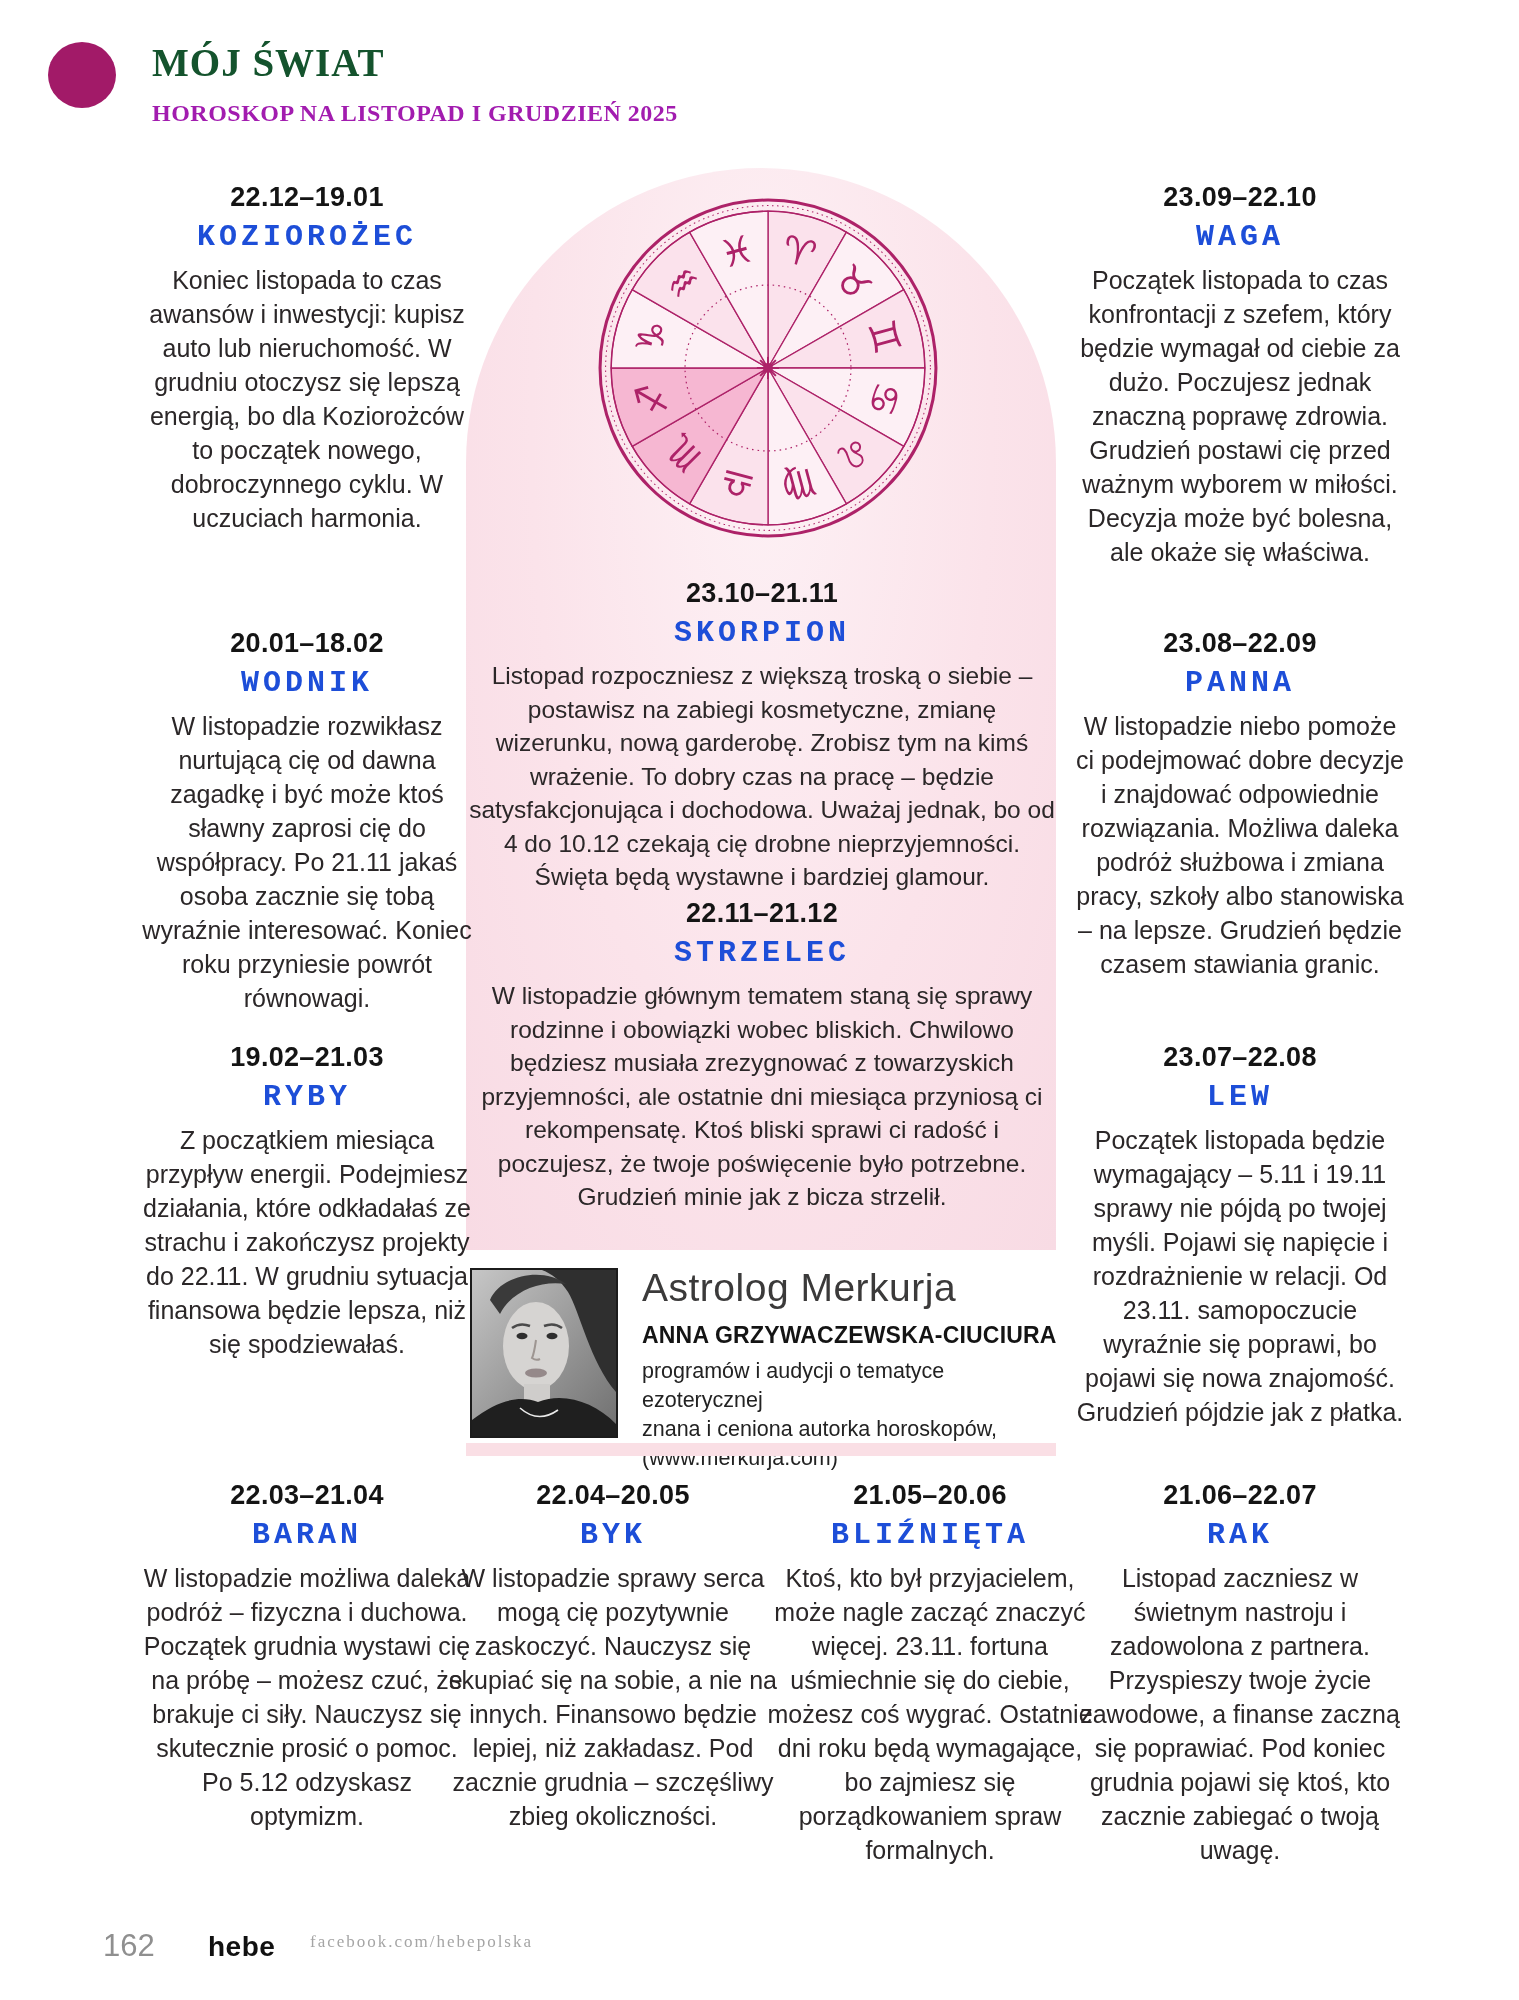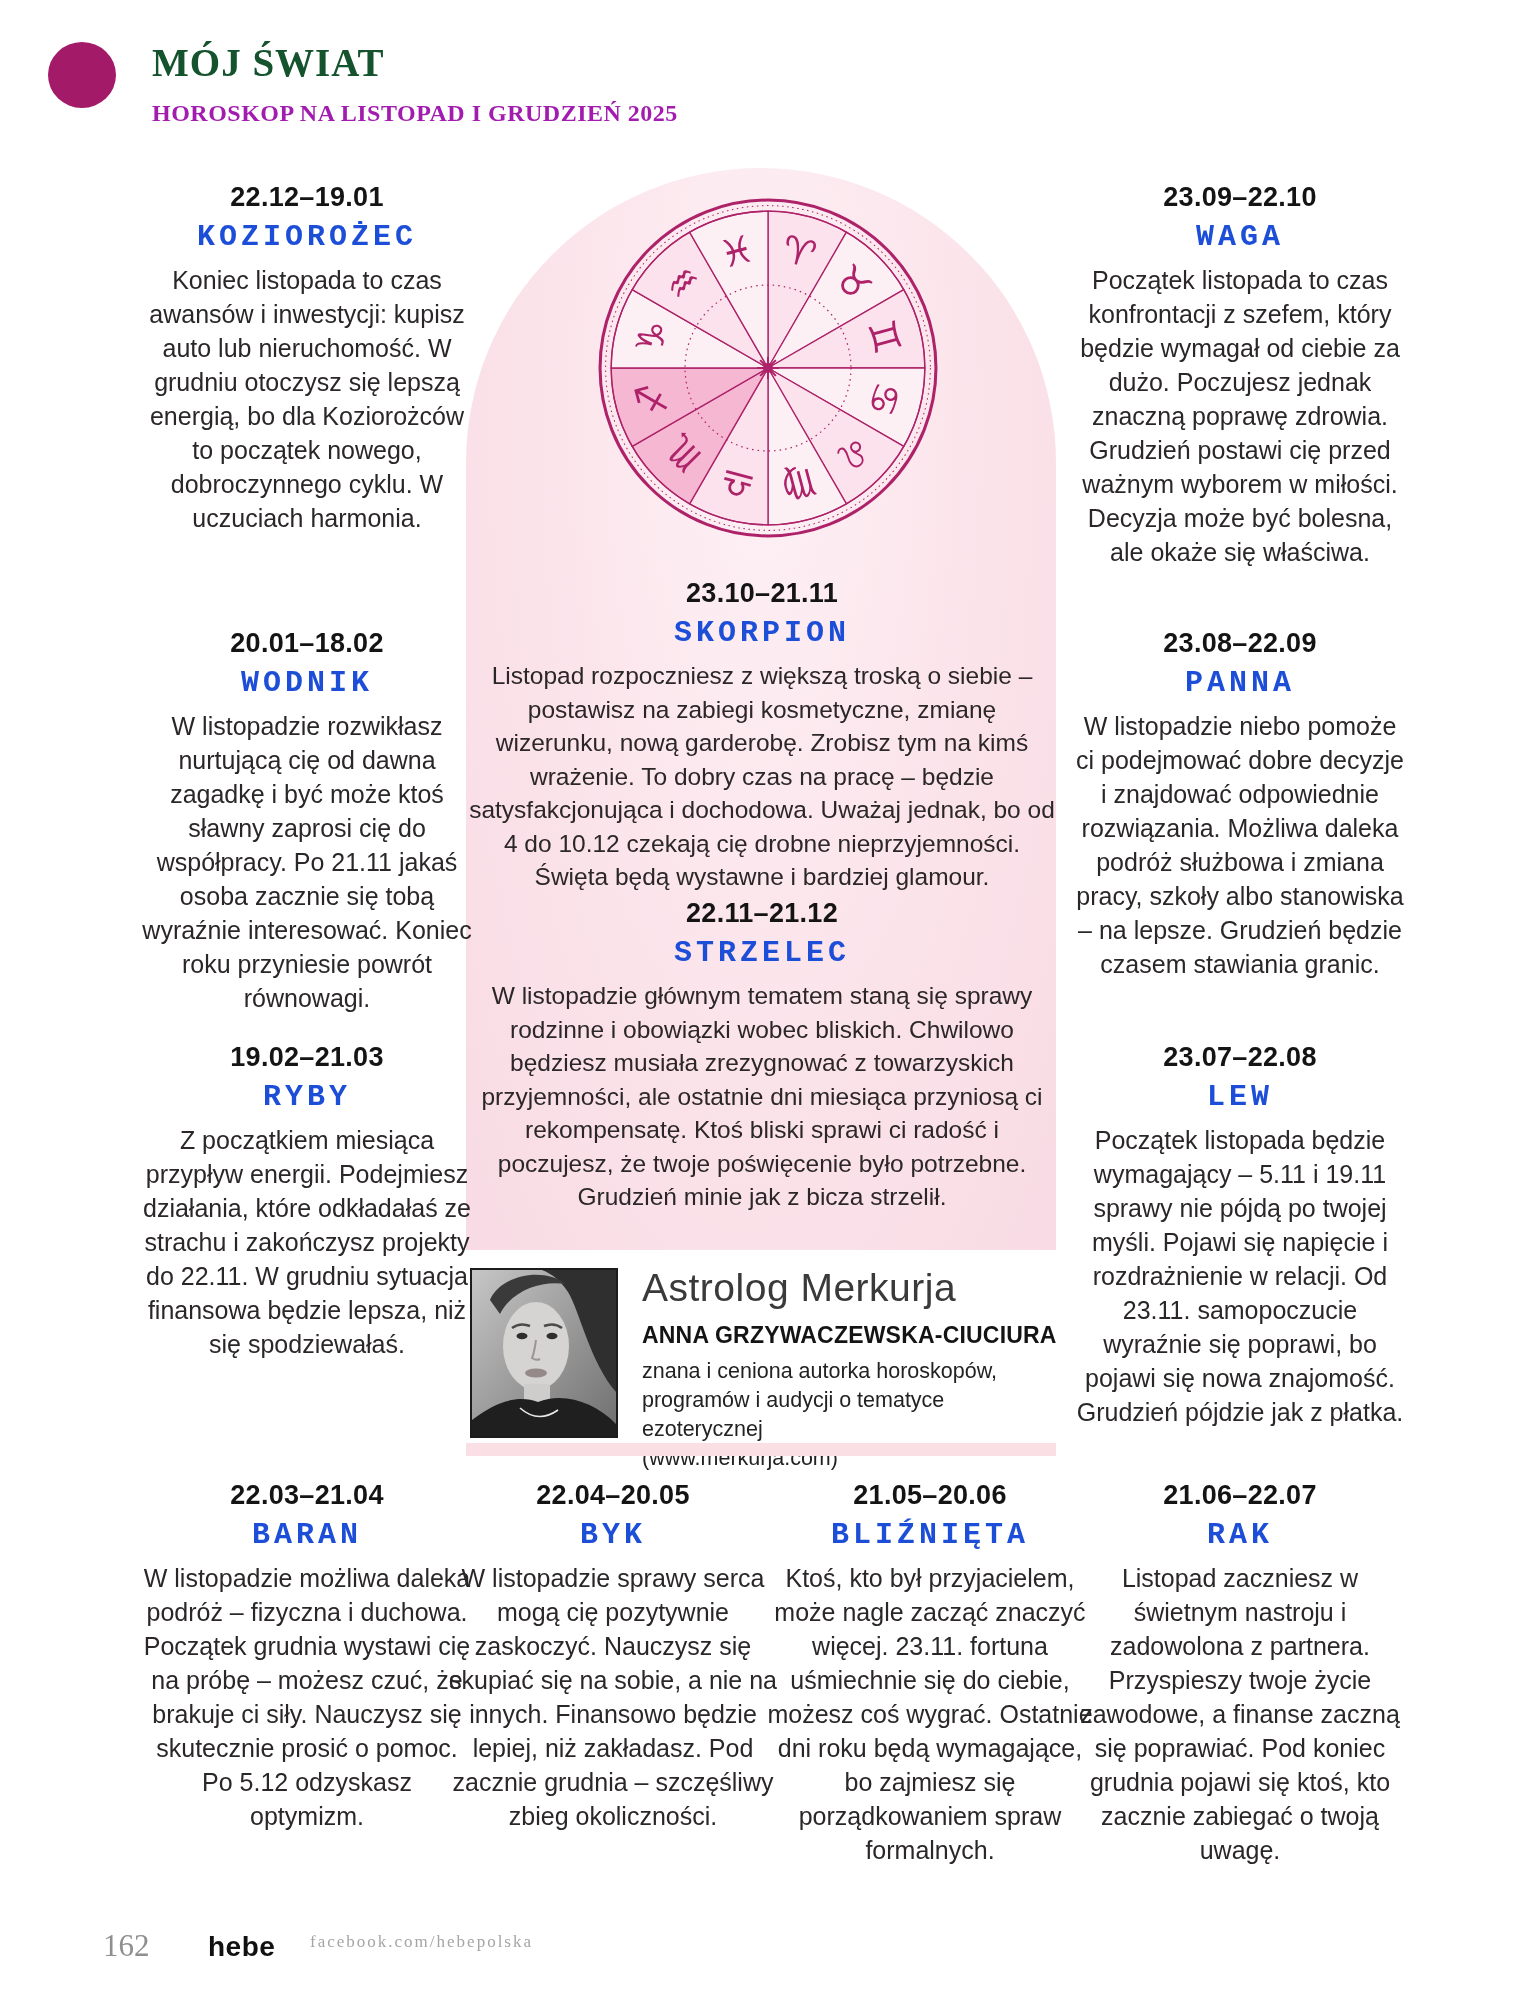--- a/index.html
+++ b/index.html
@@ -36,21 +36,21 @@
   
   .astro{position:absolute;left:470px;top:1266px;width:590px;}
   .photo{position:absolute;left:0;top:2px;width:144px;height:166px;border:2px solid #1c1c1c;background:#8a8a8a;}
   .astro-text{position:absolute;left:172px;top:0;width:420px;}
   .astro-title{font-size:39px;font-weight:400;color:#3b3a3a;letter-spacing:.5px;}
   .astro-name{font-size:23px;font-weight:700;color:#141414;margin-top:12px;letter-spacing:.2px;}
   .astro-bio{font-size:21.5px;line-height:29px;color:#222;margin-top:8px;}
   .divider{position:absolute;left:466px;top:1443px;width:590px;height:13px;background:#fadfe5;}
   
   .footer{position:absolute;left:0;top:1928px;width:100%;height:50px;}
-  .page-number{position:absolute;left:103px;top:0;font-family:Liberation Serif, serif;font-size:31px;color:#8f8f8f;text-align:right;}
+  .page-number{position:absolute;left:103px;top:0;font-family:Liberation Sans, sans-serif;font-size:31px;color:#8f8f8f;text-align:right;}
   .brand-logo{position:absolute;left:208px;top:3px;font-size:28px;font-weight:700;color:#111;letter-spacing:.5px;}
   .facebook-url{position:absolute;left:310px;top:4px;font-family:"Liberation Serif",serif;font-size:17px;color:#a5a5a5;letter-spacing:2px;}
 </style>
 </head>
 <body>
 
 <div class="page">
 
   <span class="brand-dot"></span>
   <h1 class="section-label">MÓJ ŚWIAT</h1>
@@ -164,22 +164,22 @@
       <path d="M64,70 Q62,84 60,88 Q64,91 68,89" stroke="#9d9591" stroke-width="2" fill="none"></path>
       <ellipse cx="64" cy="103" rx="11" ry="4.6" fill="#95898a"></ellipse>
       <rect x="52" y="114" width="26" height="24" fill="#cfcdcb"></rect>
       <path d="M0,166 L0,150 C28,128 50,126 66,132 C92,122 122,132 144,154 L144,166 Z" fill="#1f1f1f"></path>
       <path d="M48,138 Q66,154 86,140" stroke="#e9e9e9" stroke-width="1.6" fill="none"></path>
     </svg>
     <div class="astro-text">
       <div class="astro-title">Astrolog Merkurja</div>
       <div class="astro-name">ANNA GRZYWACZEWSKA-CIUCIURA</div>
       <div class="astro-bio">
+        <div>programów i audycji o tematyce ezoterycznej</div>
         <div>znana i ceniona autorka horoskopów,</div>
-        <div>programów i audycji o tematyce ezoterycznej</div>
         <div>(www.merkurja.com)</div>
       </div>
     </div>
   </section>
 
   <div class="divider"></div>
 
   <section class="sign" style="left:142px;top:1480px;width:330px;">
     <div class="dates">22.03–21.04</div>
     <div class="name">BARAN</div>

